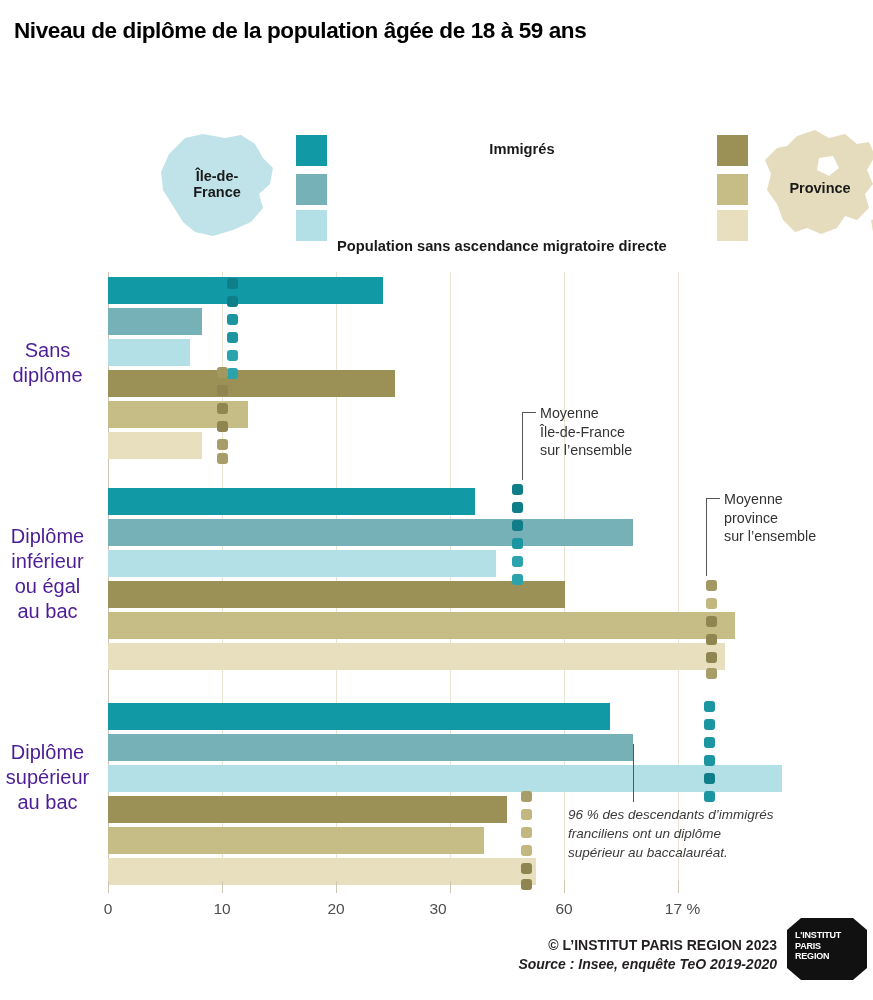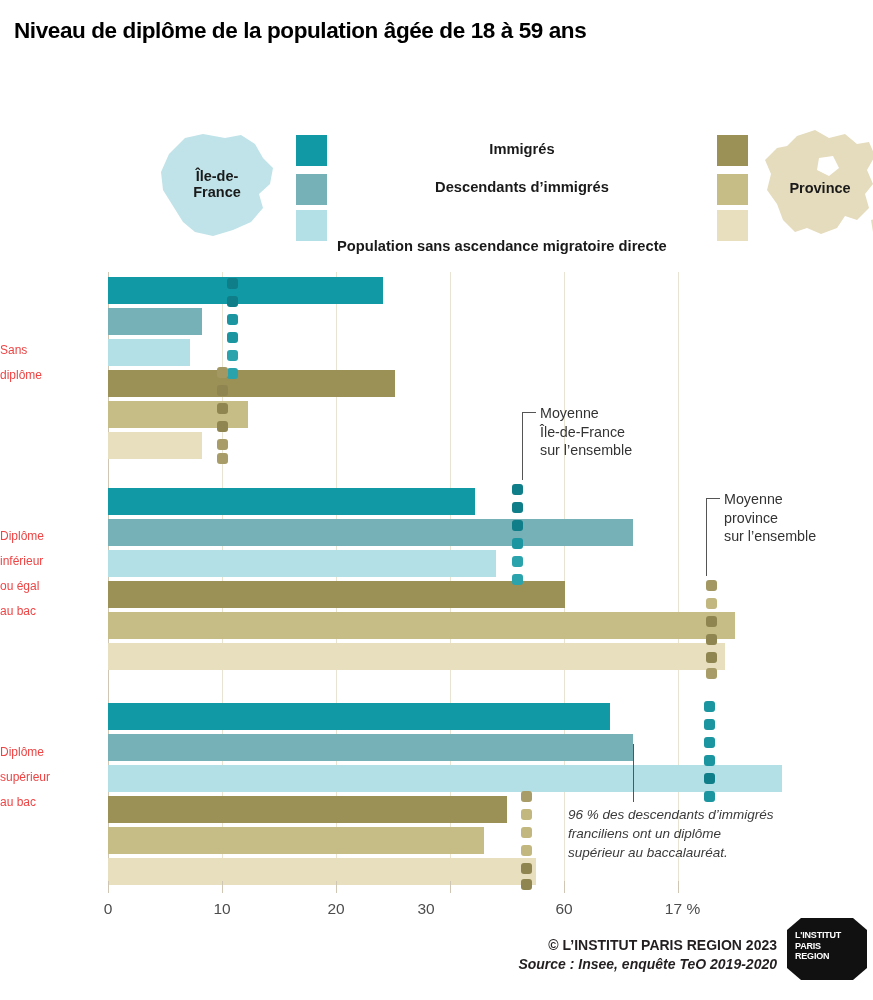--- a/index.html
+++ b/index.html
@@ -31,21 +31,21 @@
   .legend-swatch{position:absolute;width:31px;height:31px;}
   .legend-text{
     position:absolute;font-size:14.7px;color:#1a1a1a;font-weight:bold;
     line-height:21px;white-space:nowrap;
   }
   
   #plot{position:absolute;left:0;top:0;width:873px;height:1000px;}
   .gridline{position:absolute;width:1px;background:#e9e3d2;}
   .bar{position:absolute;height:27px;}
   .cat-label{
-    position:absolute;text-align:left;font-size:12px;color:#ef4444;
+    position:absolute;text-align:center;font-size:20px;color:#4c1d95;
     line-height:25px;white-space:nowrap;
   }
   .dotline{position:absolute;width:11px;}
   .dot{
     position:absolute;width:11px;height:11px;border-radius:3px;
   }
   .axis-tick{position:absolute;width:1px;height:12px;background:#cfc7b4;}
   .axis-label{
     position:absolute;font-size:15.5px;color:#4d4d4d;text-align:center;
     white-space:nowrap;
@@ -88,21 +88,20 @@
   <div class="map-label" style="left:8px;top:40px;width:108px;">
     <span style="white-space:pre-line;margin-top:32px;">Île-de-
 France</span>
   </div>
 
   <div class="legend-swatch" style="left:141px;top:7px;background:#119aa6;"></div>
   <div class="legend-swatch" style="left:141px;top:46px;background:#76b1b8;"></div>
   <div class="legend-swatch" style="left:141px;top:82px;background:#b3e0e6;"></div>
 
   <div class="legend-text" style="left:182px;top:11px;width:370px;text-align:center;">Immigrés</div>
-  <div class="legend-text" style="left:182px;top:49px;width:370px;text-align:center;">Descendants d’immigrés</div>
   <div class="legend-text" style="left:182px;top:76px;width:370px;text-align:left;margin-top:32px;">Population sans ascendance
 migratoire directe</div>
 
   <div class="legend-swatch" style="left:562px;top:7px;background:#9b9055;"></div>
   <div class="legend-swatch" style="left:562px;top:46px;background:#c6bc85;"></div>
   <div class="legend-swatch" style="left:562px;top:82px;background:#e8dfbf;"></div>
 
   <svg class="map-shape" style="left:604px;top:0px;" width="125" height="118" viewBox="0 0 125 118">
     <path d="M38 8 L56 2 L70 10 L86 6 L98 16 L110 14 L116 28 L108 42 L114 56 L106 66
              L110 80 L98 92 L86 88 L78 100 L62 106 L48 100 L36 104 L24 92 L18 76
@@ -204,21 +203,21 @@
   <div class="axis-tick" style="left:108px;top:881px;"></div>
   <div class="axis-tick" style="left:222px;top:881px;"></div>
   <div class="axis-tick" style="left:336px;top:881px;"></div>
   <div class="axis-tick" style="left:450px;top:881px;"></div>
   <div class="axis-tick" style="left:564px;top:881px;"></div>
   <div class="axis-tick" style="left:678px;top:881px;"></div>
 
   <div class="axis-label" style="left:88px; top:900px;width:40px;">0</div>
   <div class="axis-label" style="left:202px;top:900px;width:40px;">10</div>
   <div class="axis-label" style="left:316px;top:900px;width:40px;">20</div>
-  <div class="axis-label" style="left:406px;top:900px;width:40px;">30</div>
+  <div class="axis-label" style="left:418px;top:900px;width:40px;">30</div>
   <div class="axis-label" style="left:544px;top:900px;width:40px;">60</div>
   <div class="axis-label" style="left:655px;top:900px;width:55px;">17 %</div>
 
   <div class="anno-line" style="left:522px;top:412px;width:1px;height:68px;"></div>
   <div class="anno-line" style="left:522px;top:412px;width:14px;height:1px;"></div>
   <div class="anno-text" style="left:540px;top:404px;width:170px;">Moyenne
 Île-de-France
 sur l’ensemble</div>
 
   <div class="anno-line" style="left:706px;top:498px;width:1px;height:78px;"></div>

